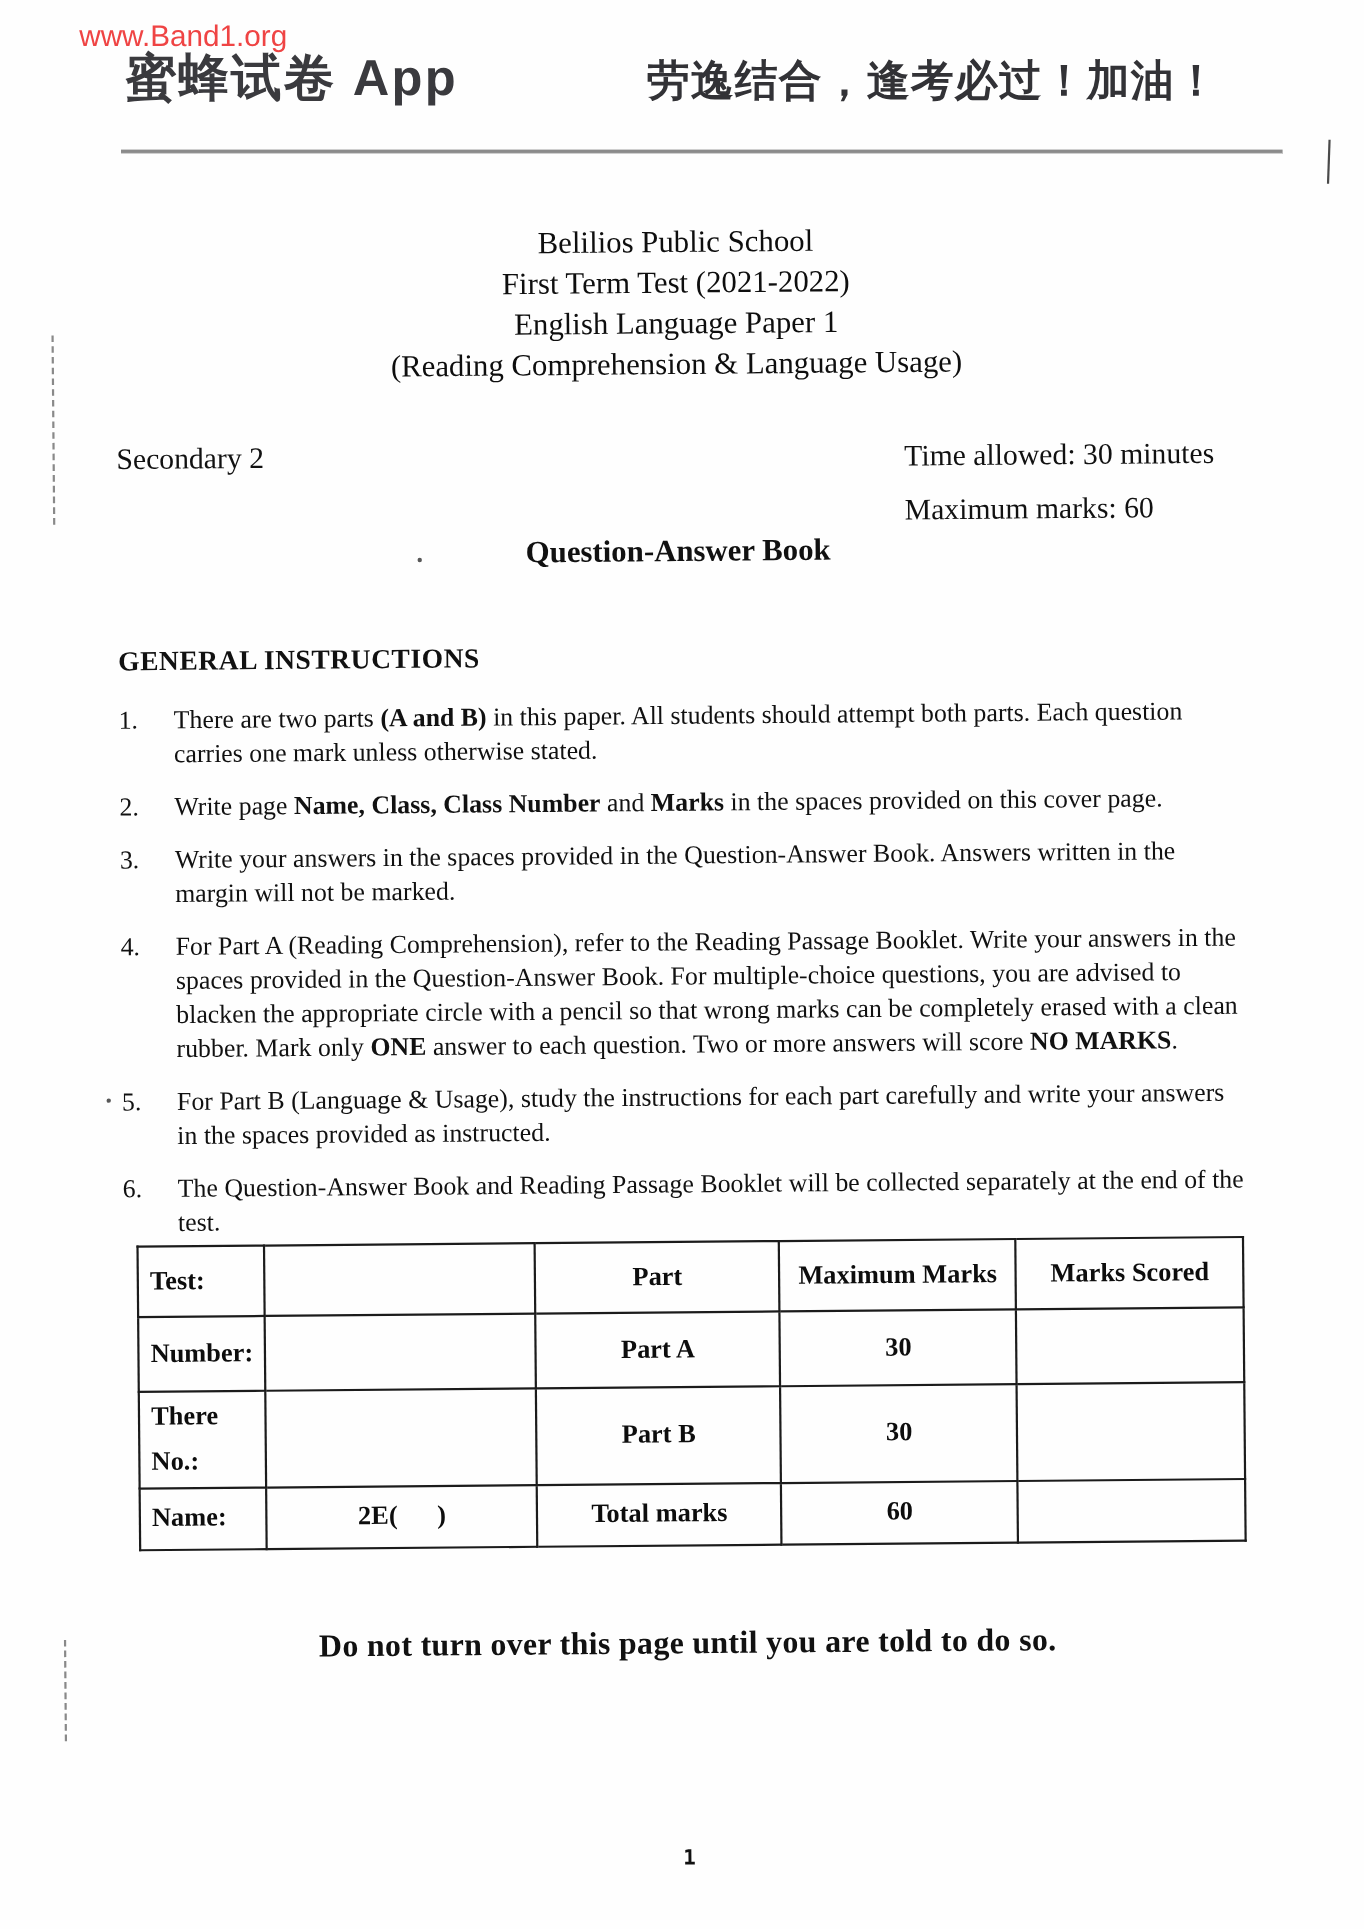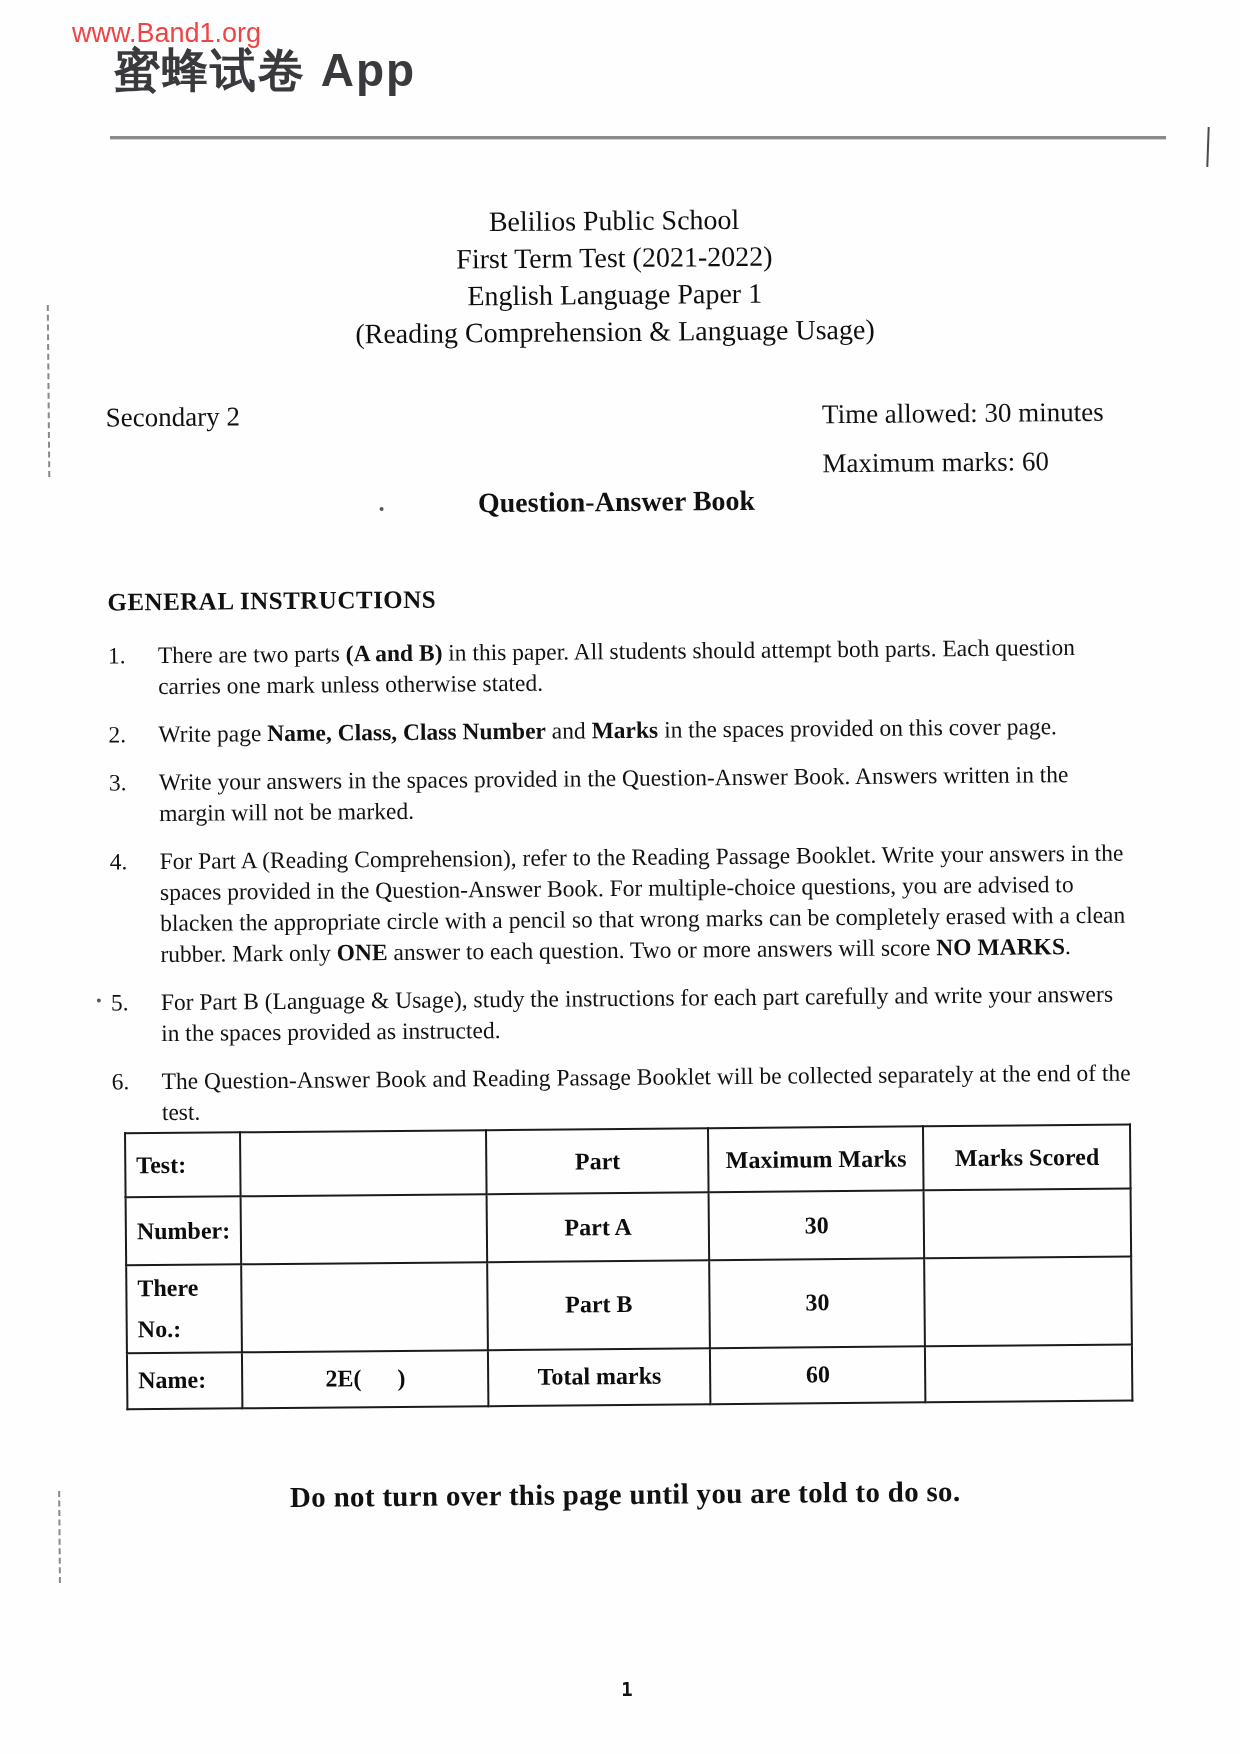--- a/index.html
+++ b/index.html
@@ -67,20 +67,21 @@
   .tick{width:2px;background:#4a4a4a;}
   .dot{width:4px;height:4px;border-radius:50%;background:#3b3b3b;opacity:.85;}
 </style>
 </head>
 <body>
 
 <div class="page">
 
   <div class="watermark">www.Band1.org</div>
   <div class="app-logo">蜜蜂试卷 App</div>
+  <div class="app-slogan">劳逸结合，逢考必过！加油！</div>
   <div class="header-divider"></div>
   <div class="artifact tick" style="left:1207px;top:127px;height:40px;transform:rotate(2deg);"></div>
 
   <div class="doc">
 
     <div class="title-block">
       <div>Belilios Public School</div>
       <div>First Term Test (2021-2022)</div>
       <div>English Language Paper 1</div>
       <div>(Reading Comprehension &amp; Language Usage)</div>

